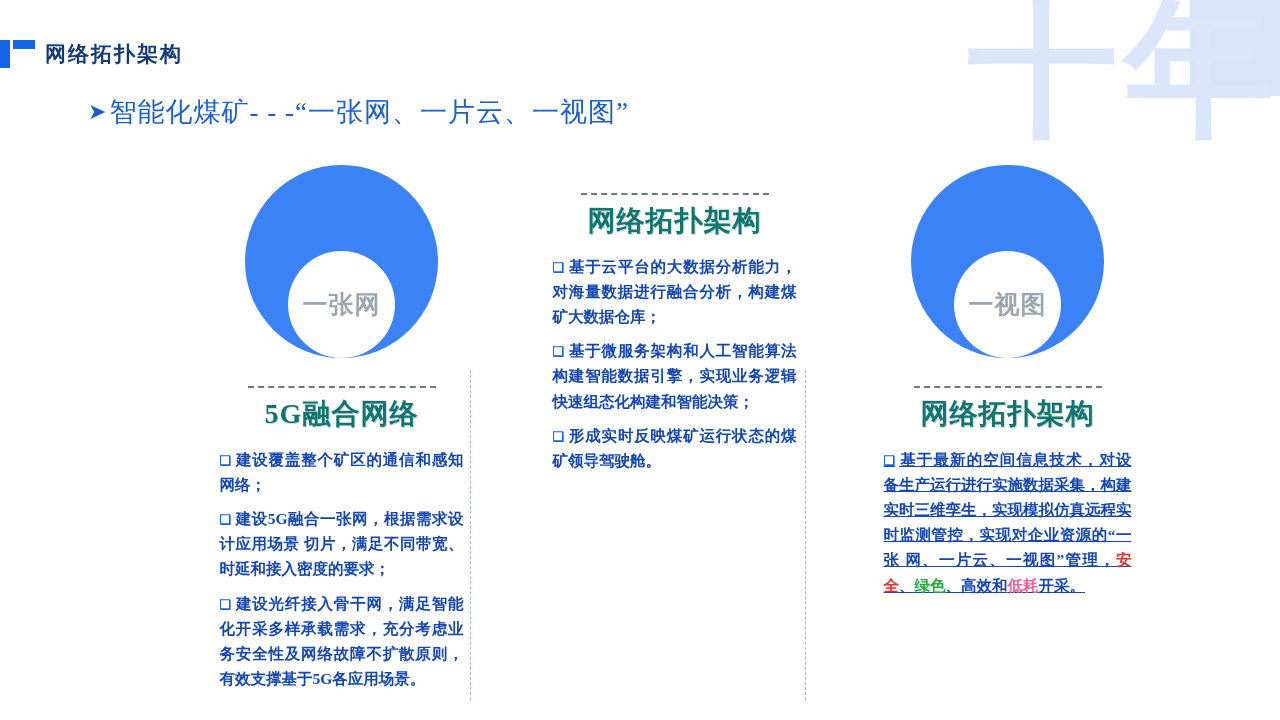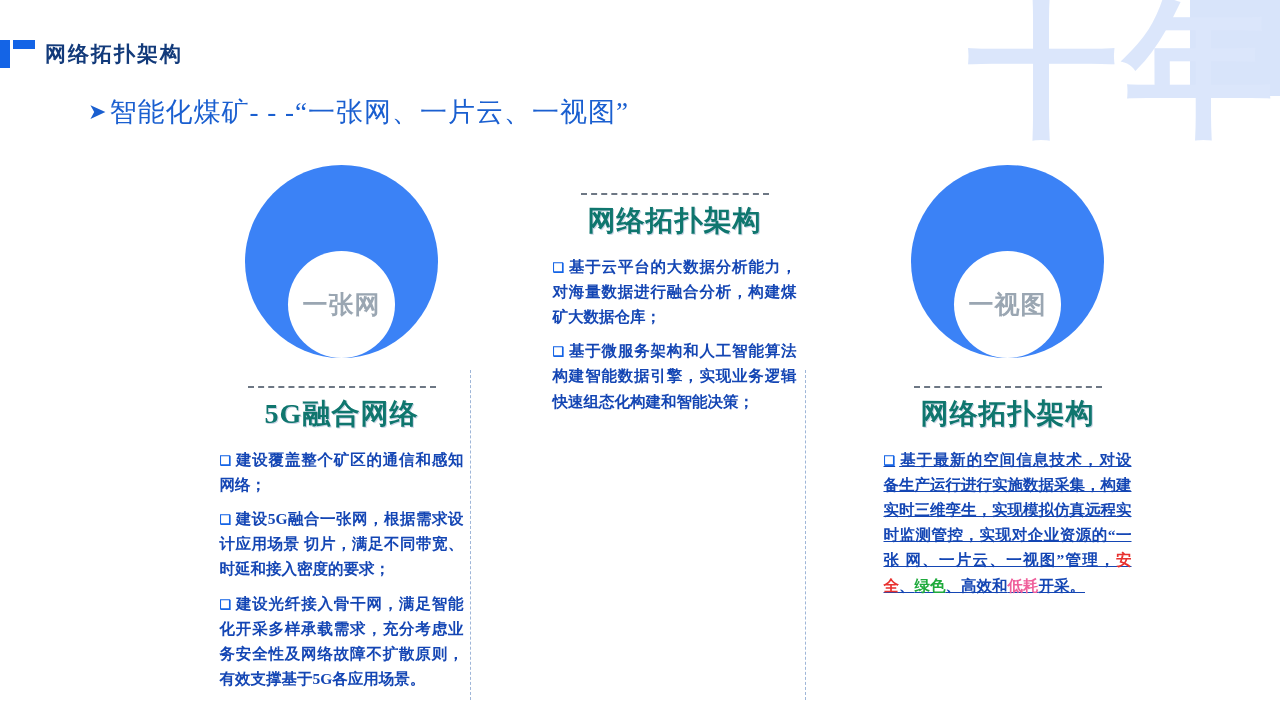--- a/index.html
+++ b/index.html
@@ -231,20 +231,23 @@
   <div class="col col2">
     <div class="dash-sep"></div>
     <div class="col-title">网络拓扑架构</div>
     <div class="bullets">
       <div class="bullet">
         <span class="bullet-mark">❑</span><span>基于云平台的大数据分析能力，对海量数据进行融合分析，构建煤矿大数据仓库；</span>
       </div>
       <div class="bullet">
         <span class="bullet-mark">❑</span><span>基于微服务架构和人工智能算法构建智能数据引擎，实现业务逻辑快速组态化构建和智能决策；</span>
       </div>
+      <div class="bullet">
+        <span class="bullet-mark">❑</span><span>形成实时反映煤矿运行状态的煤矿领导驾驶舱。</span>
+      </div>
     </div>
   </div>
 
   <div class="col col3">
     <div class="donut">
       <div class="donut-hole">
         <span class="donut-label">一视图</span>
       </div>
     </div>
     <div class="dash-sep"></div>

